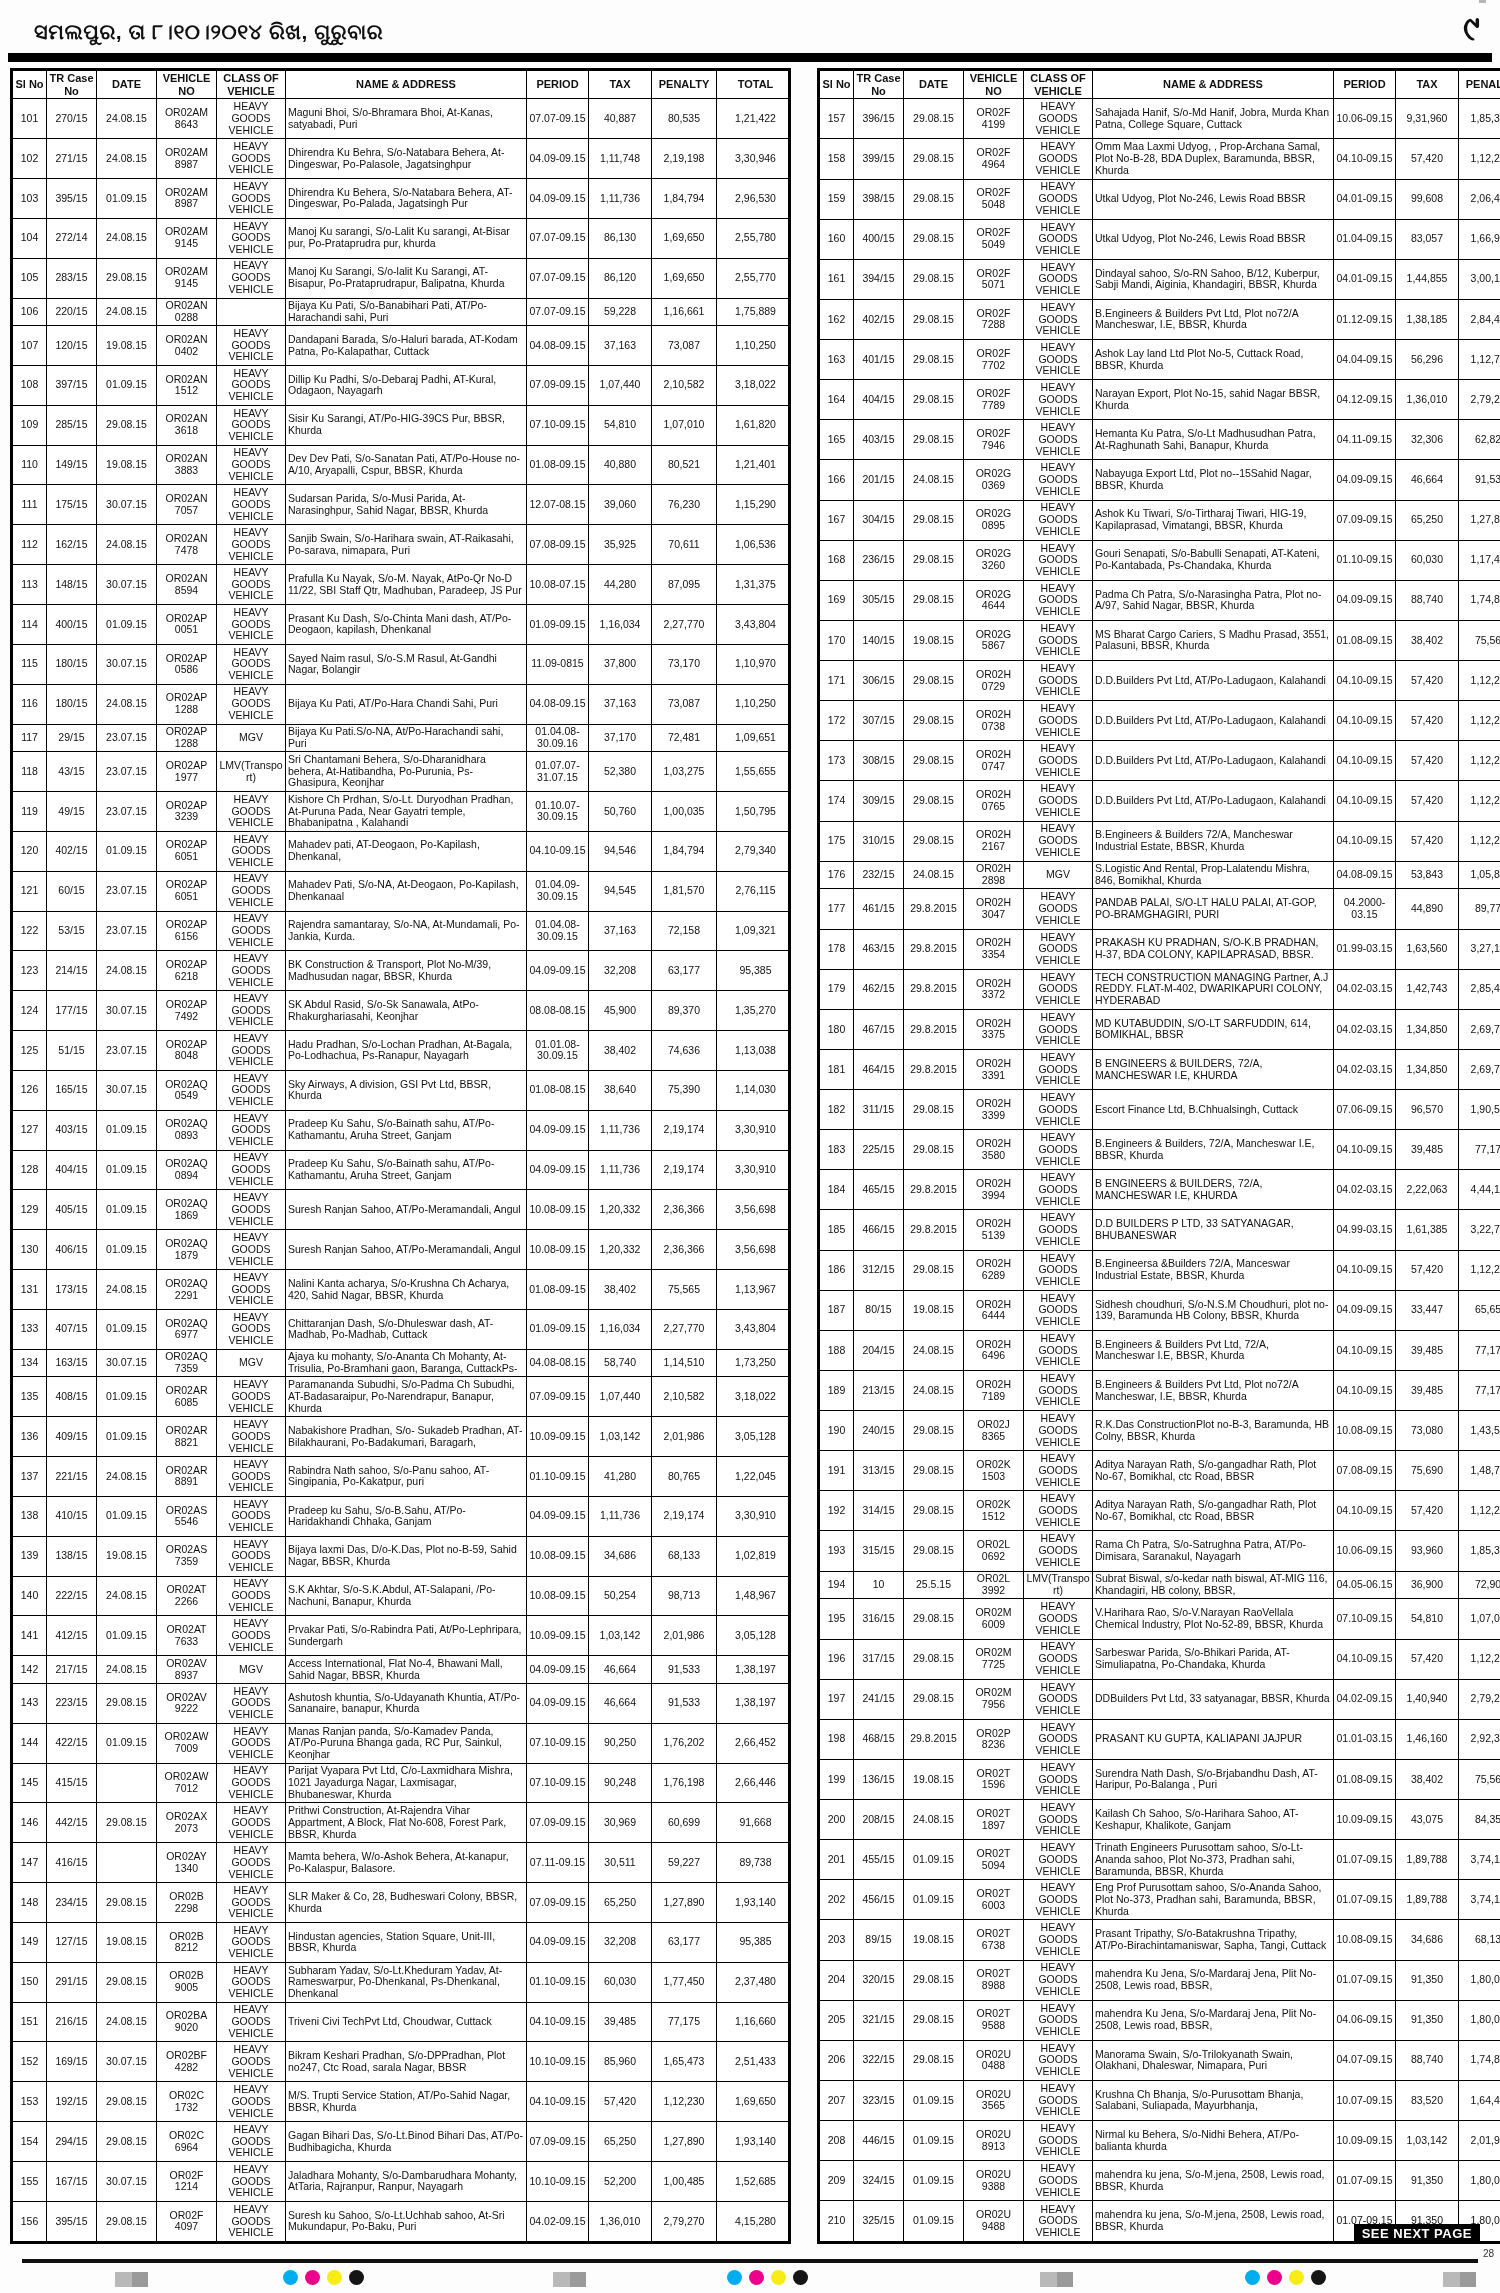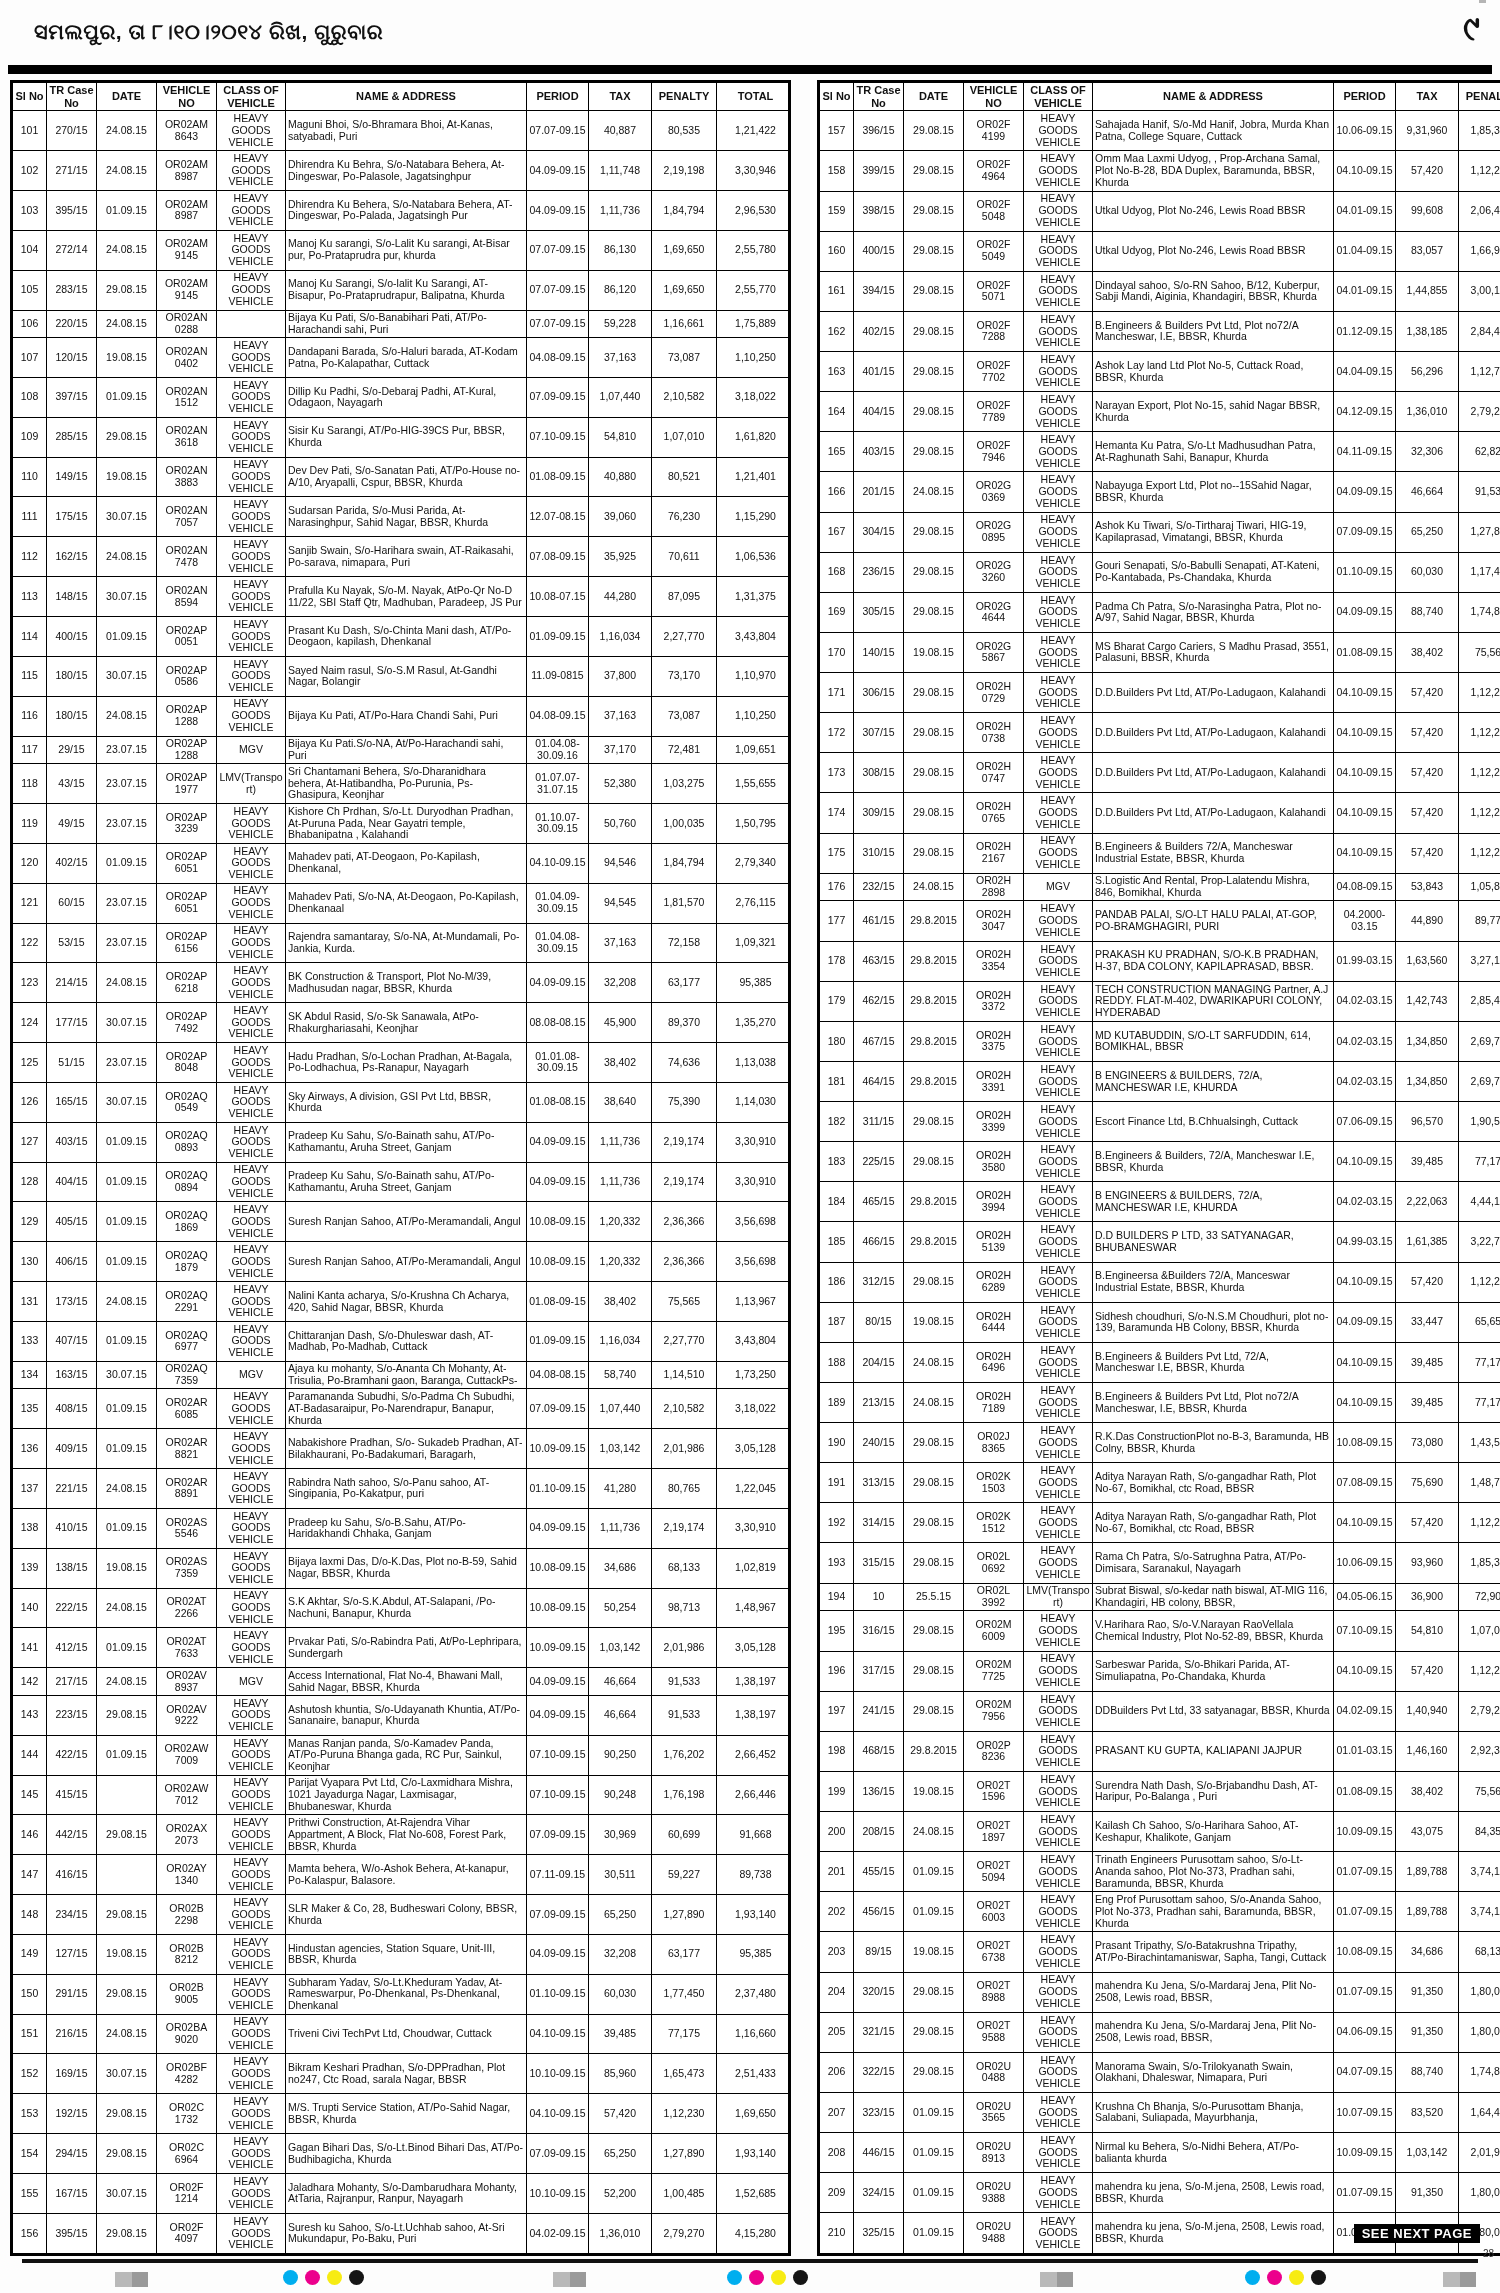--- a/index.html
+++ b/index.html
@@ -1,19 +1,19 @@
 <!DOCTYPE html>
 <html><head>
 <meta charset="utf-8">
 <style>
   html,body{margin:0;padding:0;background:#e8e8e8;}
   .page{position:relative;width:1500px;height:2293px;background:#fdfdfd;margin:0 auto;
         font-family:"Liberation Sans",sans-serif;color:#111;overflow:hidden;}
   .masthead{display:flex;justify-content:space-between;align-items:flex-end;
-            padding:4px 14px 20px 34px;height:40px;}
+            padding:4px 14px 8px 34px;height:40px;}
   .dateline{font-weight:bold;font-size:21px;letter-spacing:.5px;}
   .mast-right{display:flex;align-items:flex-end;gap:10px;flex-direction:column;}
   .paper-name{font-size:38px;font-weight:bold;font-style:italic;line-height:.9;}
   .mast-sep{width:7px;height:34px;background:#b5b5b5;}
   .page-num-odia{font-size:34px;font-weight:bold;line-height:.9;padding-right:6px;}
   .top-rule{height:9px;background:#000;margin:1px 8px 6px 8px;}
   .tables{display:flex;gap:26px;padding:0 10px;align-items:center;}
   table.half{border-collapse:collapse;width:733px;height:2176px;table-layout:fixed;
              border:3px solid #000;background:#fff;}
   th,td{border:1px solid #000;padding:1px 2px;text-align:center;vertical-align:middle;

